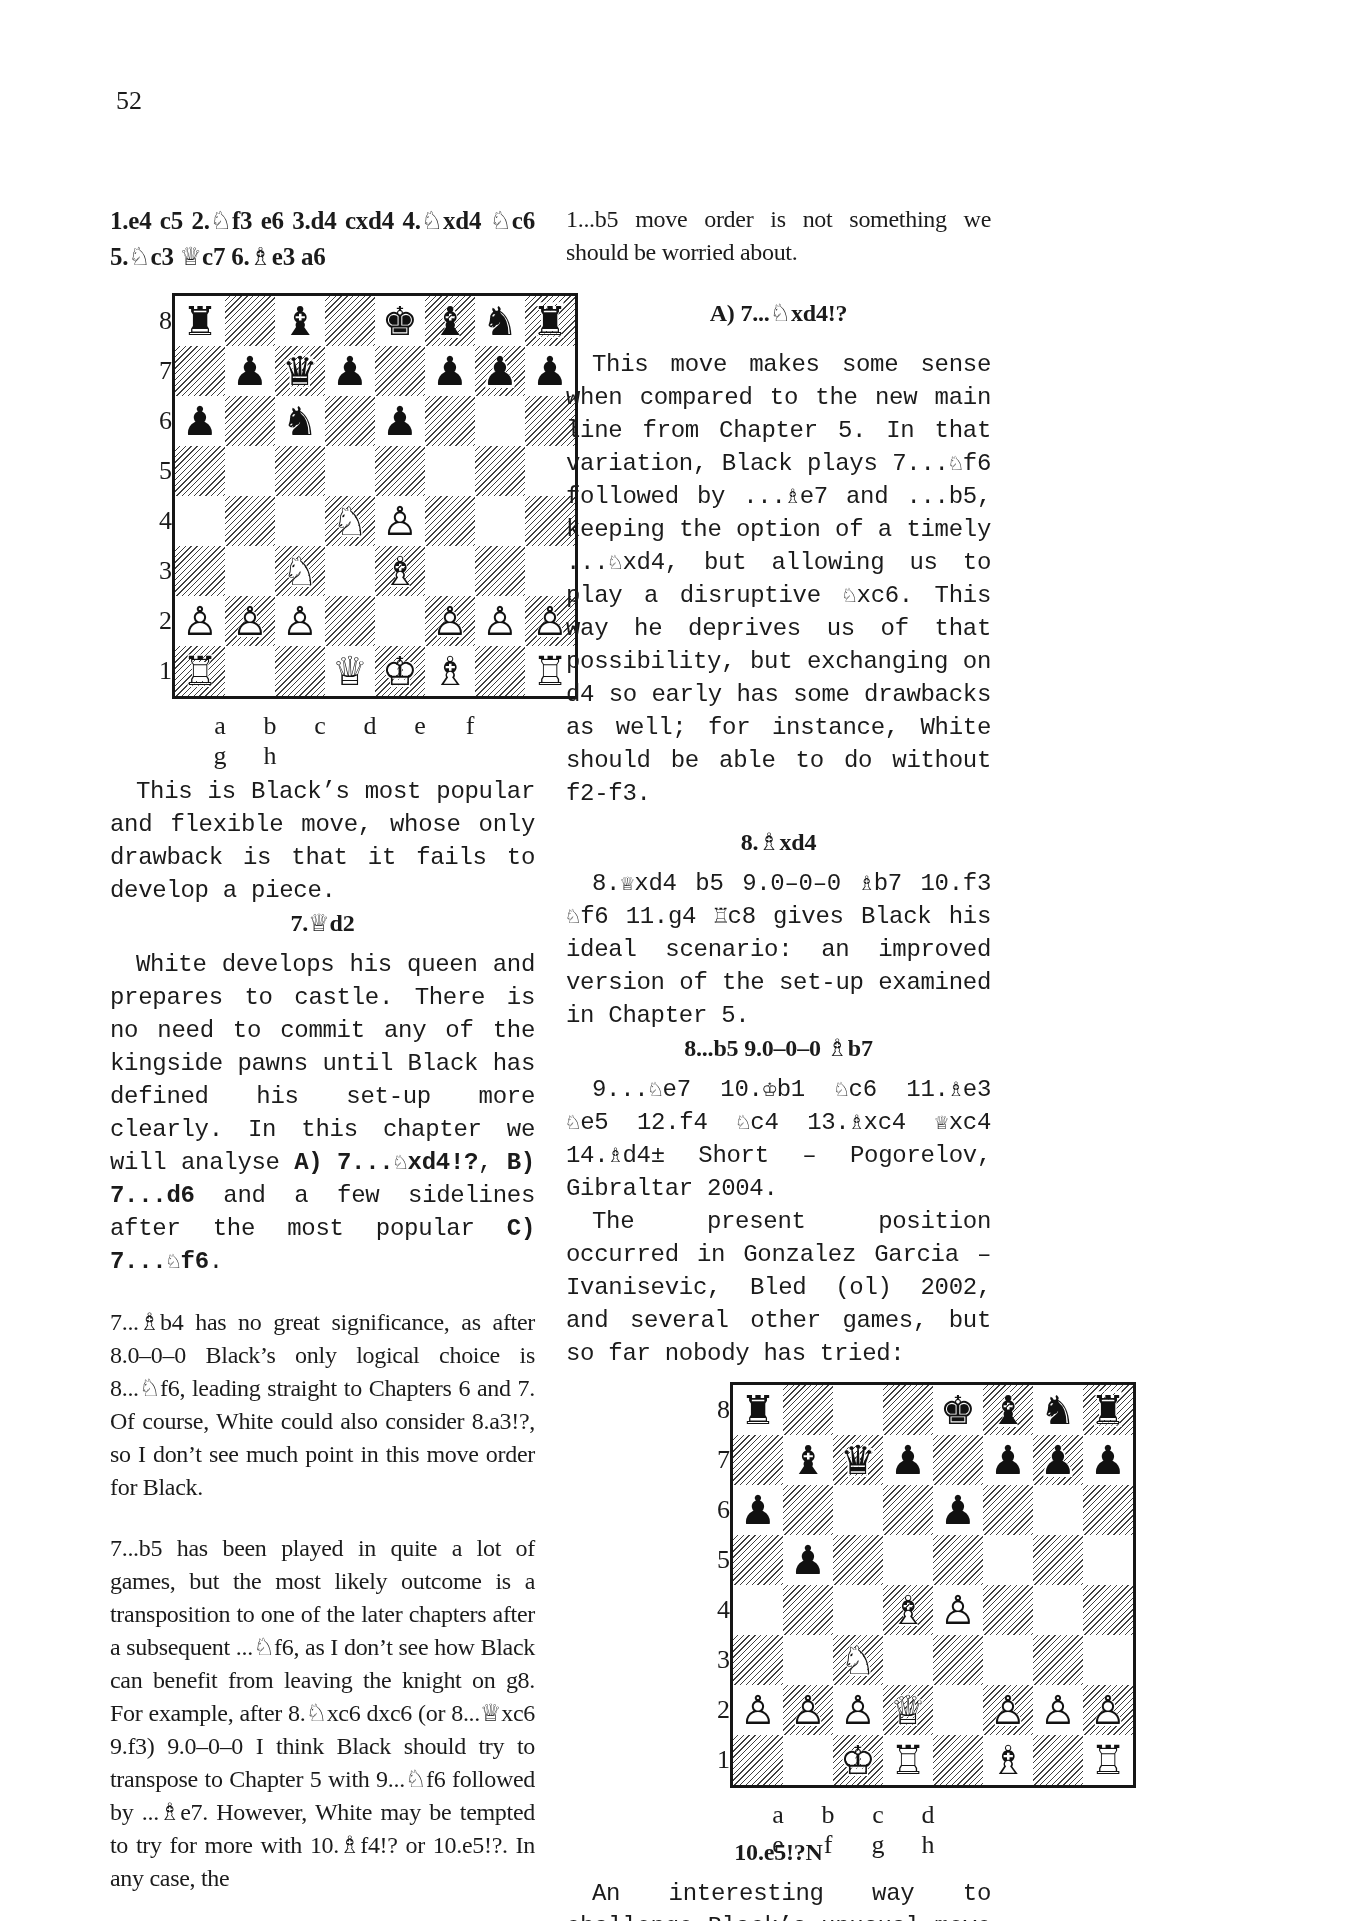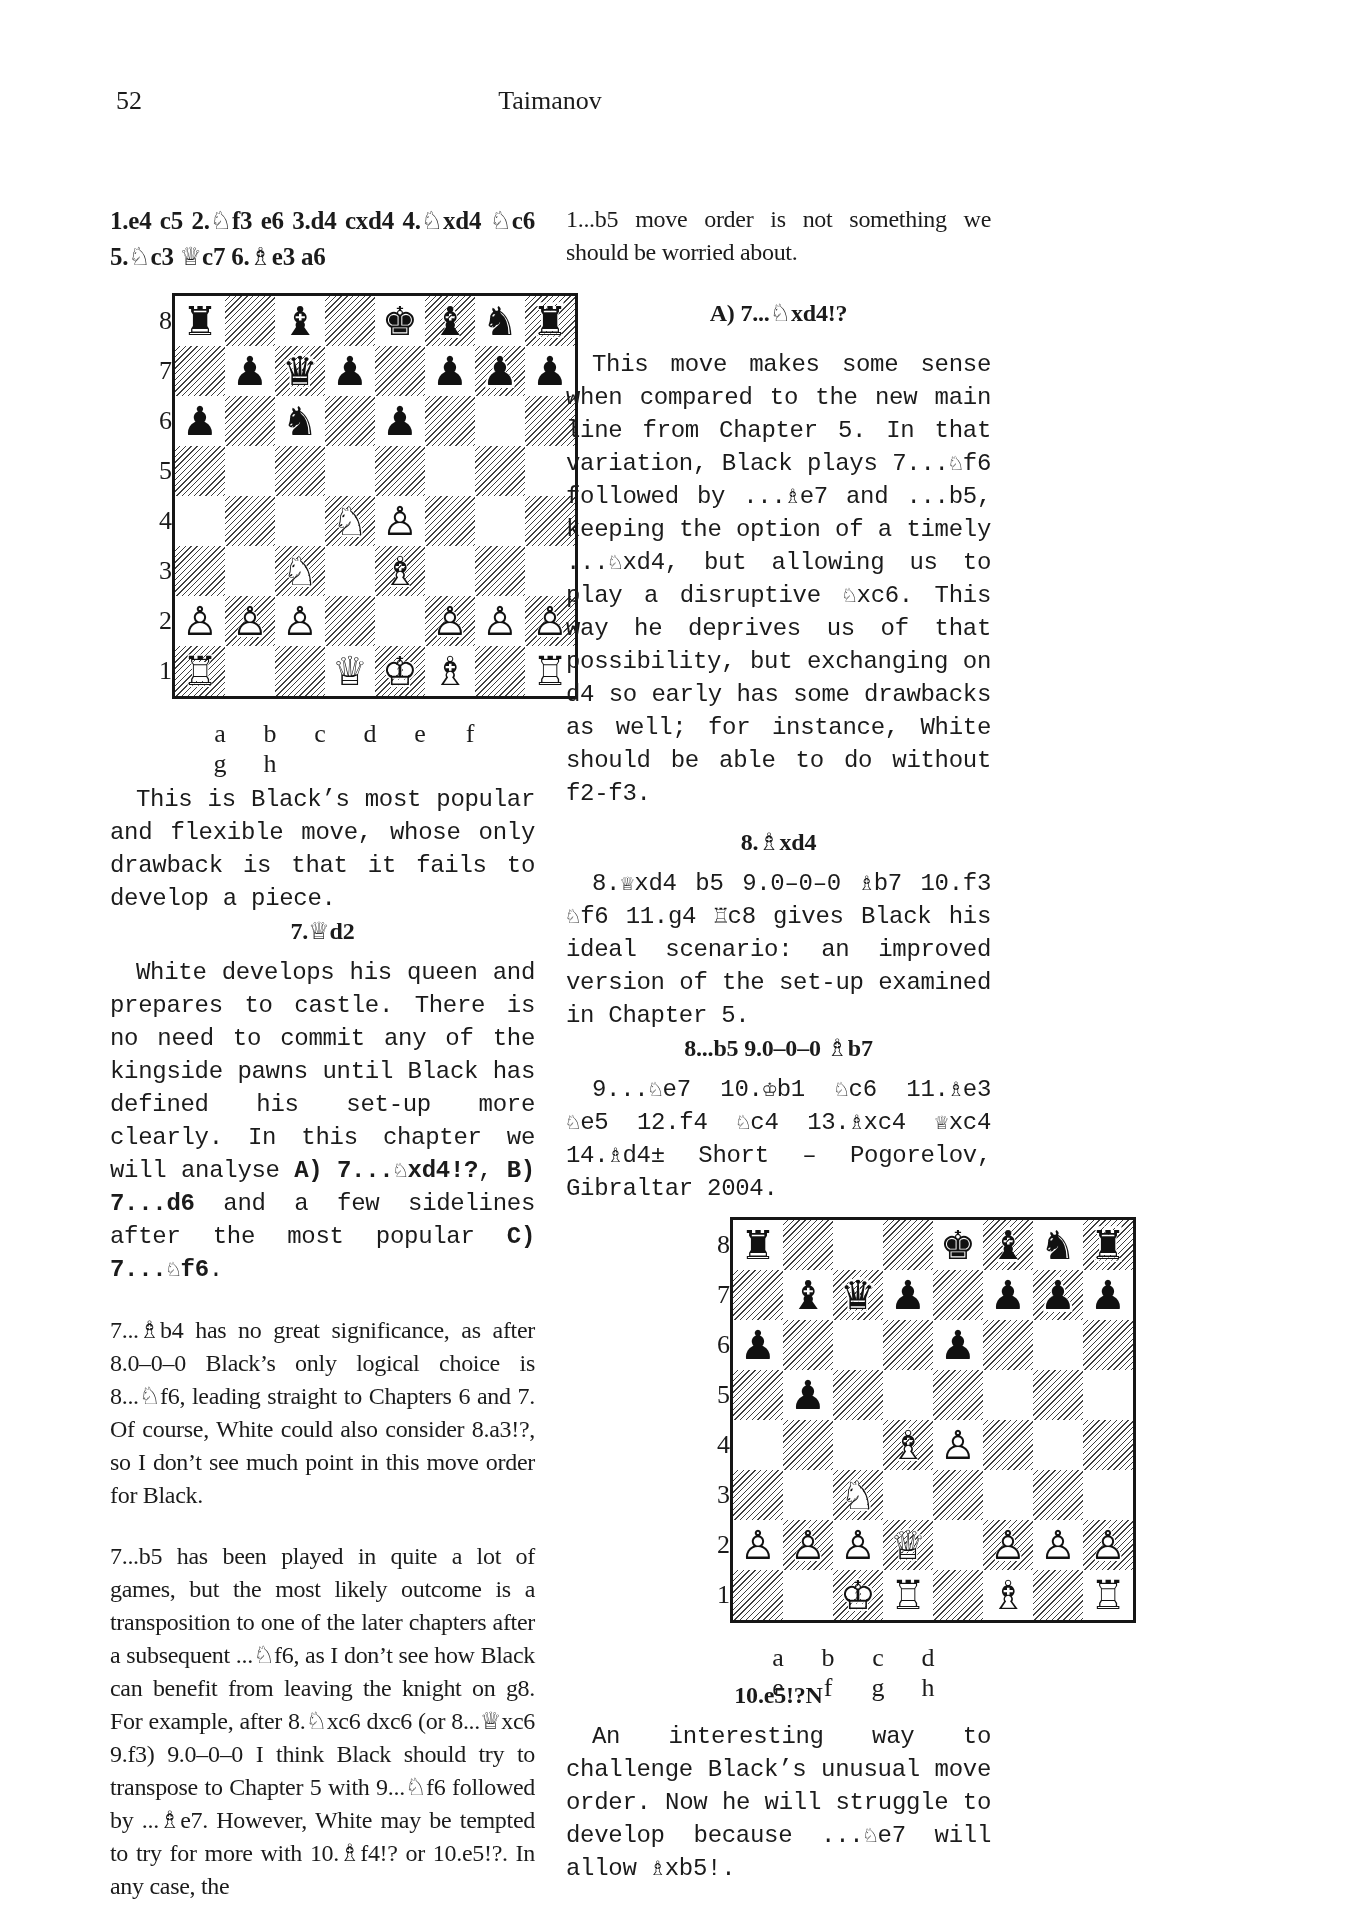--- a/index.html
+++ b/index.html
@@ -48,30 +48,29 @@
   .sq{width:50px;height:50px;position:relative;}
   .sq.dark{background:repeating-linear-gradient(135deg,#ffffff 0px,#ffffff 3.1px,var(--hatch-line) 3.1px,var(--hatch-line) 4.1px);}
   .sq .halo,.sq .face{
     position:absolute;left:0;top:0;width:50px;height:50px;
     display:flex;align-items:center;justify-content:center;
     font-family:"DejaVu Sans",sans-serif;font-size:40px;line-height:50px;
   }
   .sq .halo{color:#ffffff;transform:scale(1.12);}
   .sq.bpc .halo{transform:scale(1.22);}
   .sq .face{color:#111111;}
-  .file-labels{margin-left:38px;margin-top:20px;height:36px;}
+  .file-labels{margin-left:38px;margin-top:12px;height:36px;}
   .file-label{display:inline-block;width:50px;text-align:center;font-size:26px;}
 </style>
 </head>
 <body>
 
 <div class="page">
 
   <div class="pagenum">52</div>
-  <div class="runhead">Taimanov</div>
 
   <div class="col col-left">
     <p class="opening">1.e4 c5 2.♘f3 e6 3.d4 cxd4 4.♘xd4 ♘c6 5.♘c3 ♕c7 6.♗e3 a6</p>
 
     <div class="figure fig-left">
       <div class="diagram-row">
         <div class="rank-labels">
             <div class="rank-label">8</div>
             <div class="rank-label">7</div>
             <div class="rank-label">6</div>
@@ -249,20 +248,21 @@
   </div>
 
   <div class="col col-right">
     <p>1...b5 move order is not something we should be worried about.</p>
     <p class="subhead centered mt-lg">A) 7...♘xd4!?</p>
     <p class="indent" style="margin-top:18px;">This move makes some sense when compared to the new main line from Chapter 5. In that variation, Black plays 7...♘f6 followed by ...♗e7 and ...b5, keeping the option of a timely ...♘xd4, but allowing us to play a disruptive ♘xc6. This way he deprives us of that possibility, but exchanging on d4 so early has some drawbacks as well; for instance, White should be able to do without f2-f3.</p>
     <p class="subhead" style="margin-top:16px;">8.♗xd4</p>
     <p class="indent mt-sm">8.♕xd4 b5 9.0–0–0 ♗b7 10.f3 ♘f6 11.g4 ♖c8 gives Black his ideal scenario: an improved version of the set-up examined in Chapter 5.</p>
     <p class="subhead mt-md">8...b5 9.0–0–0 ♗b7</p>
     <p class="indent mt-sm">9...♘e7 10.♔b1 ♘c6 11.♗e3 ♘e5 12.f4 ♘c4 13.♗xc4 ♕xc4 14.♗d4± Short – Pogorelov, Gibraltar 2004.</p>
+    <p class="indent">The present position occurred in Gonzalez Garcia – Ivanisevic, Bled (ol) 2002, and several other games, but so far nobody has tried:</p>
 
     <div class="figure fig-right" style="margin-top:12px;">
       <div class="diagram-row">
         <div class="rank-labels">
             <div class="rank-label">8</div>
             <div class="rank-label">7</div>
             <div class="rank-label">6</div>
             <div class="rank-label">5</div>
             <div class="rank-label">4</div>
             <div class="rank-label">3</div>

